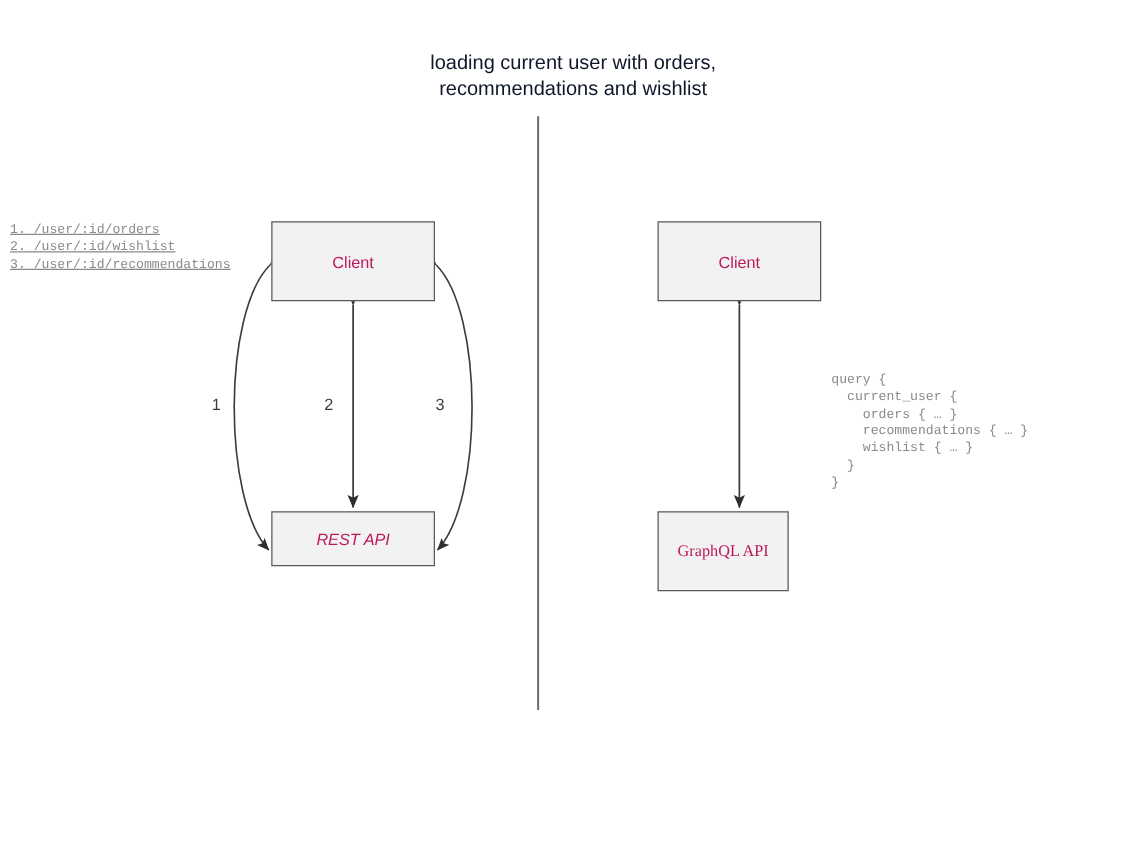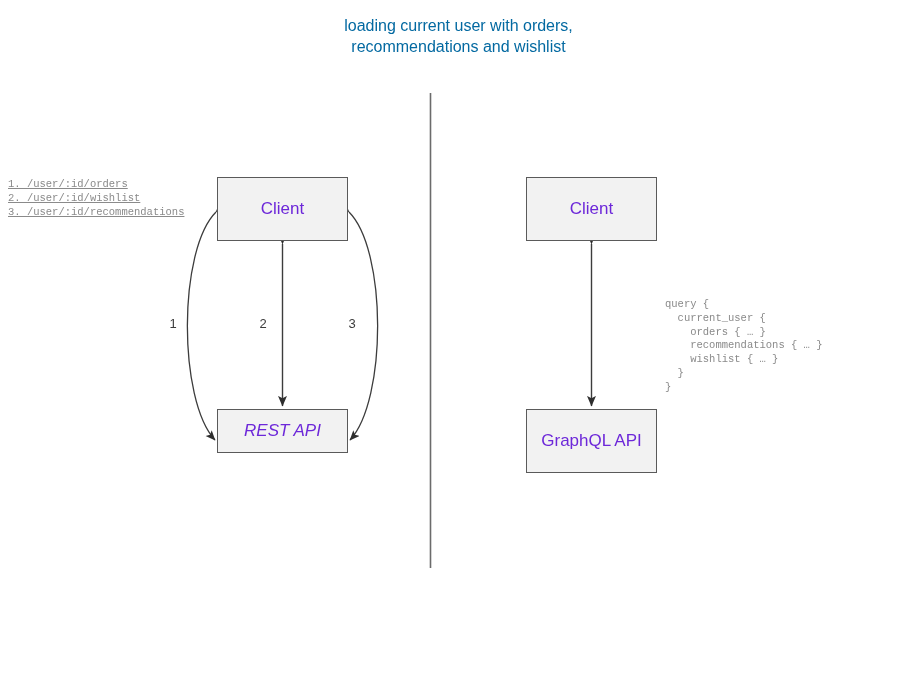--- a/index.html
+++ b/index.html
@@ -20,45 +20,45 @@
     position: absolute;
     left: 0;
     top: 0;
     width: 917px;
     height: 689px;
   }
 
   .title {
     position: absolute;
     left: 0;
-    top: 15px;
+    top: 40px;
     width: 917px;
     text-align: center;
     font-size: 16px;
     line-height: 21px;
-    color: #0369a1;
+    color: #0f172a;
     white-space: pre-line;
   }
 
   .node-box {
     position: absolute;
     box-sizing: border-box;
     background: #f2f2f2;
     border: 1.4px solid #5a5a5a;
     display: flex;
     align-items: center;
     justify-content: center;
-    font-size: 17px;
-    color: #6d28d9;
+    font-size: 13px;
+    color: #be185d;
   }
 
   #node-client-rest  { left: 217px; top: 177px; width: 131px; height: 64px; }
   #node-rest-api     { left: 217px; top: 409px; width: 131px; height: 44px; font-style: italic; }
   #node-client-gql   { left: 526px; top: 177px; width: 131px; height: 64px; }
-  #node-graphql-api  { left: 526px; top: 409px; width: 131px; height: 64px; }
+  #node-graphql-api  { left: 526px; top: 409px; width: 105px; height: 64px; font-family: Liberation Serif, serif; }
 
   .edge-label {
     position: absolute;
     font-size: 13px;
     color: #3c3c3c;
     text-align: center;
     width: 24px;
   }
   #edge-label-1 { left: 161px; top: 316px; }
   #edge-label-2 { left: 251px; top: 316px; }

